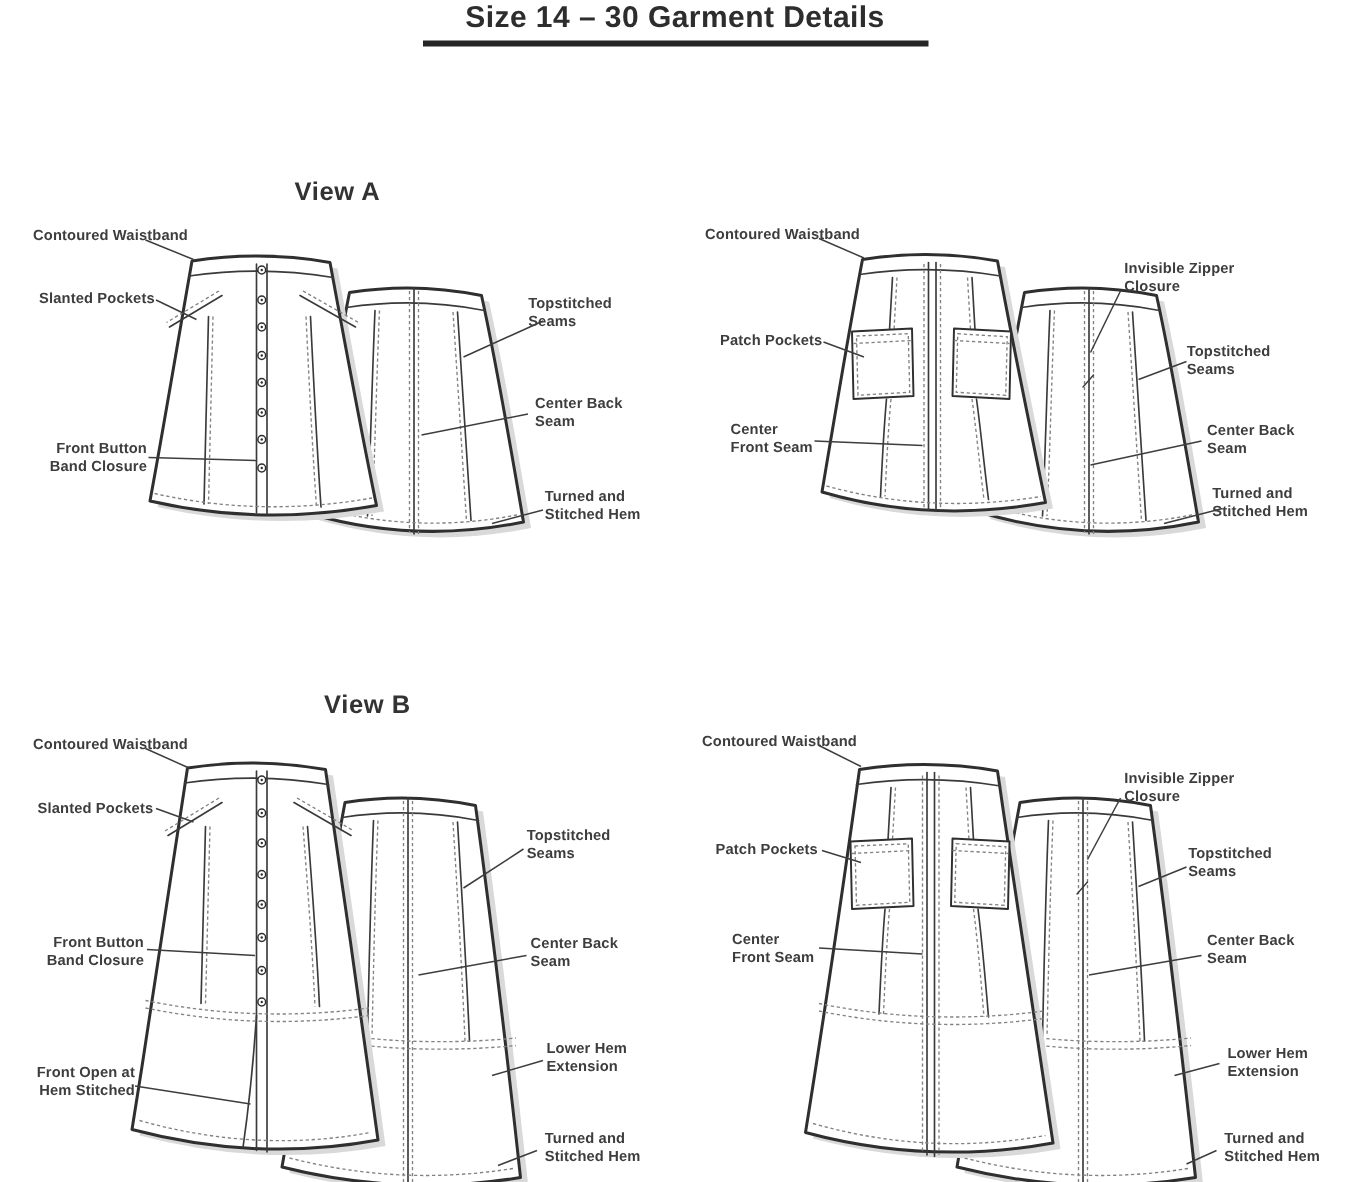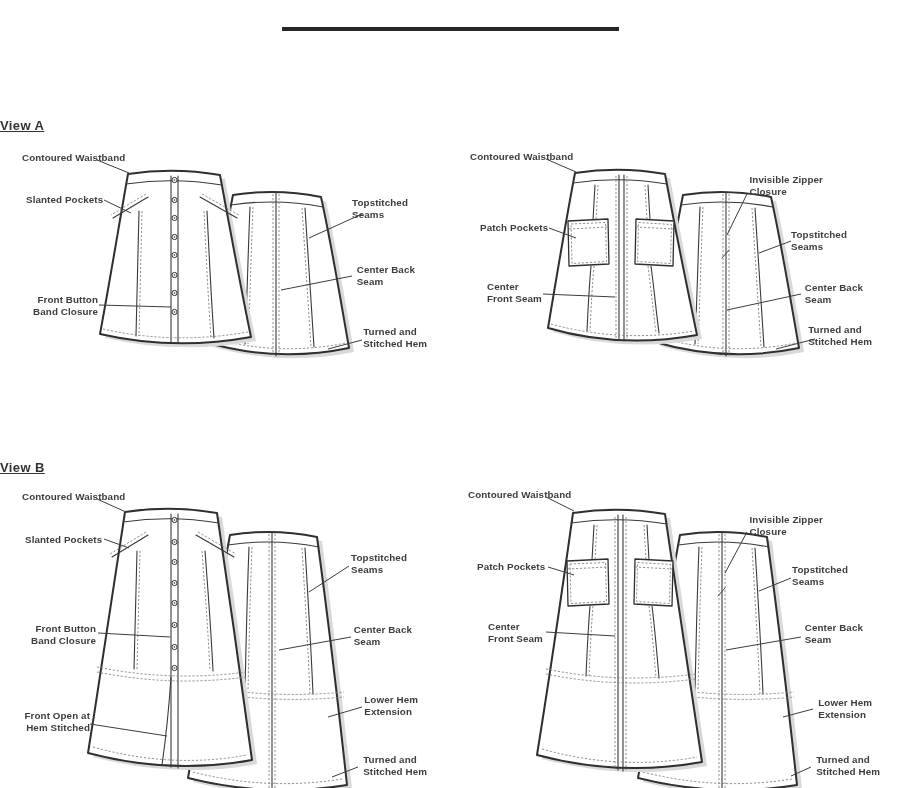--- a/index.html
+++ b/index.html
@@ -2,22 +2,22 @@
 <html><head>
 <meta charset="utf-8">
 <style>
   html,body{margin:0;padding:0;background:#fff;}
   .page{position:relative;width:900px;height:788px;background:#ffffff;overflow:hidden;
         font-family:"Liberation Sans",sans-serif;}
   .main-title{position:absolute;left:282px;top:1px;width:336px;text-align:center;
         font-size:20px;font-weight:bold;color:#2d2d2d;letter-spacing:.3px;white-space:nowrap;}
   .title-rule{position:absolute;left:282px;top:27px;width:337px;height:4px;background:#262626;}
   .quadrant{position:absolute;}
-  .view-title{position:absolute;left:0;width:450px;
-        font-size:13px;font-weight:bold;color:#333;letter-spacing:.4px;text-decoration:underline;}
+  .view-title{position:absolute;left:0;width:450px;text-align:center;
+        font-size:17px;font-weight:bold;color:#333;letter-spacing:.4px;}
   .diagram{position:absolute;left:0;top:0;overflow:visible;}
   .lbl{position:absolute;font-size:9.8px;font-weight:bold;color:#3d3d3d;
         line-height:11.6px;letter-spacing:.1px;white-space:nowrap;}
   .lbl.r{text-align:left;}
   .lbl.c{text-align:right;}
   
   .outline{fill:#fff;stroke:#2f2f2f;stroke-width:2;stroke-linejoin:round;}
   .line{fill:none;stroke:#3a3a3a;stroke-width:1.1;stroke-linecap:round;}
   .thin{fill:none;stroke:#3a3a3a;stroke-width:0.9;stroke-linecap:round;}
   .stitch{fill:none;stroke:#828282;stroke-width:0.9;stroke-dasharray:2.2 1.8;}
@@ -171,20 +171,21 @@
         <path class="stitch" d="M143,166 C141,190 140,214 139,236"></path>
         <path class="line" d="M202,166 C205,190 207,214 209,238"></path>
         <path class="stitch" d="M199,166 C202,190 204,214 206,238"></path>
         <path class="stitch" d="M96,229 Q169,244 246,234"></path>
         <path class="stitch" d="M96,234 Q169,249 246,239"></path>
         <path class="stitch" d="M92,309 Q169,331 247,317"></path>
       </g>
     </defs>
   </svg>
 
+  <div class="main-title">Size 14 – 30 Garment Details</div>
   <div class="title-rule"></div>
 
   <section class="quadrant" style="left:0;top:110px;width:450px;height:330px;">
     <div class="view-title" style="top:8px;">View A</div>
     <svg class="diagram" width="450" height="330" viewBox="0 0 450 330">
       <use href="#pBS" class="shadow" transform="translate(5,4)"></use>
       <use href="#gBS"></use>
       <use href="#pFA" class="shadow" transform="translate(5,4)"></use>
       <use href="#gFA"></use>
       <line class="leader" x1="97" y1="50" x2="129" y2="63"></line>
@@ -255,21 +256,21 @@
       <div>Center Back</div>
       <div>Seam</div>
     </div>
     <div class="lbl r" style="right:28px;top:214px;">
       <div>Turned and</div>
       <div>Stitched Hem</div>
     </div>
   </section>
 
   <section class="quadrant" style="left:0;top:440px;width:450px;height:348px;">
-    <div class="view-title" style="top:20px;">View B</div>
+    <div class="view-title" style="top:20px;margin-left:20px;">View B</div>
     <svg class="diagram" width="450" height="348" viewBox="0 0 450 348">
       <use href="#pBL" class="shadow" transform="translate(5,4)"></use>
       <use href="#gBL"></use>
       <use href="#pFB" class="shadow" transform="translate(5,4)"></use>
       <use href="#gFB"></use>
       <line class="leader" x1="97" y1="59" x2="126" y2="72"></line>
       <line class="leader" x1="104" y1="99" x2="129" y2="108"></line>
       <line class="leader" x1="98" y1="193" x2="170" y2="197"></line>
       <line class="leader" x1="90" y1="284" x2="167" y2="296"></line>
       <line class="leader" x1="349" y1="126" x2="309" y2="152"></line>

